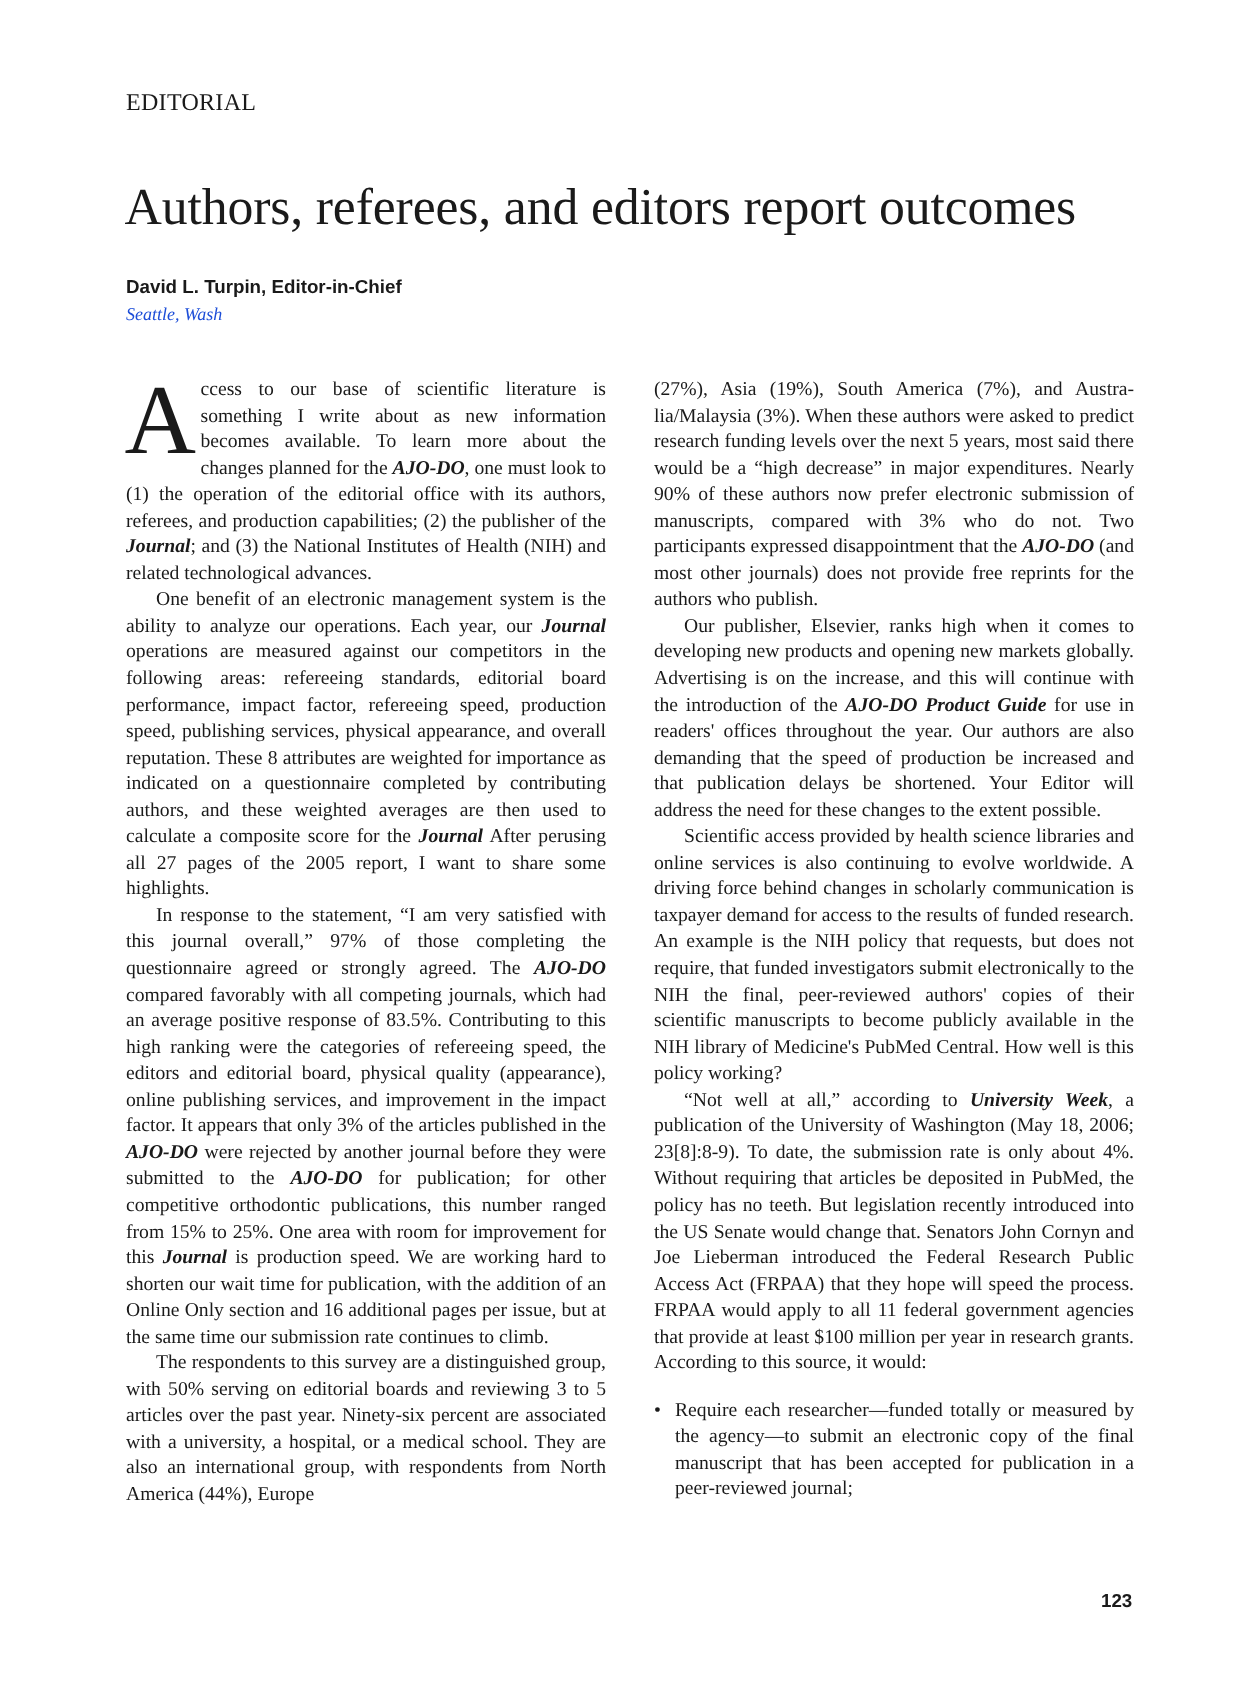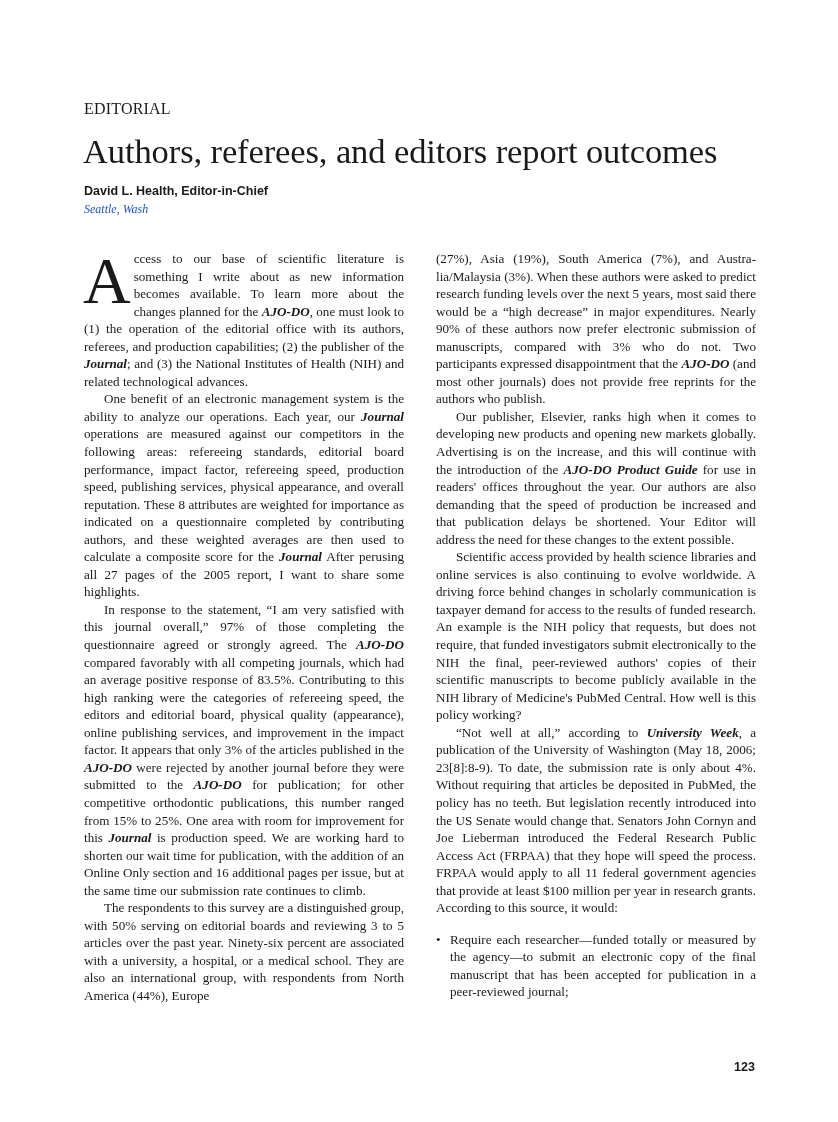--- a/index.html
+++ b/index.html
@@ -1,22 +1,22 @@
 <!DOCTYPE html>
 <html><head>
 <meta charset="utf-8">
 <style>
   html, body { margin: 0; padding: 0; background: #ffffff; }
   body { width: 838px; height: 1122px; position: relative; overflow: hidden; color: #1a1a1a; }
   .section-label {
     position: absolute; left: 84px; top: 60px;
-    font-family: "Liberation Serif", serif; font-size: 16px; letter-spacing: 0.2px; color: #1a1a1a; margin-top: 40px;
+    font-family: "Liberation Serif", serif; font-size: 16px; letter-spacing: 0.2px; color: #1a1a1a;
   }
   .title {
-    position: absolute; left: 83px; top: 132px; margin: 0;
+    position: absolute; left: 83px; top: 119px; margin: 0;
     font-family: "Liberation Serif", serif; font-weight: normal; font-size: 34.5px; color: #1a1a1a;
     white-space: nowrap; letter-spacing: -0.1px;
   }
   .author {
     position: absolute; left: 84px; top: 184px;
     font-family: "Liberation Sans", sans-serif; font-weight: bold; font-size: 12.5px; color: #1a1a1a;
   }
   .affil {
     position: absolute; left: 84px; top: 202px;
     font-family: "Liberation Serif", serif; font-style: italic; font-size: 12px; color: #1d4ed8;
@@ -41,21 +41,21 @@
     position: absolute; left: 734px; top: 1060px;
     font-family: "Liberation Sans", sans-serif; font-weight: bold; font-size: 12.5px; color: #1a1a1a;
   }
   i { font-style: italic; font-weight: bold; }
 </style>
 </head>
 <body>
 
 <div class="section-label">EDITORIAL</div>
 <h1 class="title">Authors, referees, and editors report outcomes</h1>
-<div class="author">David L. Health, Editor-in-Chief</div>
+<div class="author">David L. Turpin, Editor-in-Chief</div>
 <div class="affil">Seattle, Wash</div>
 
 <div class="col col-left">
   <p class="first">
     <span class="dropcap">A</span><span>ccess to our base of scientific literature is something I write about as new information becomes available. To learn more about the changes planned for the </span><i>AJO-DO</i><span>, one must look to (1) the operation of the editorial office with its authors, referees, and production capabilities; (2) the publisher of the </span><i>Journal</i><span>; and (3) the National Institutes of Health (NIH) and related technological advances.</span>
   </p>
   <p><span>One benefit of an electronic management system is the ability to analyze our operations. Each year, our </span><i>Journal</i><span> operations are measured against our competi­tors in the following areas: refereeing standards, edito­rial board performance, impact factor, refereeing speed, production speed, publishing services, physical appear­ance, and overall reputation. These 8 attributes are weighted for importance as indicated on a questionnaire completed by contributing authors, and these weighted averages are then used to calculate a composite score for the </span><i>Journal</i><span> After perusing all 27 pages of the 2005 report, I want to share some highlights.</span></p>
   <p><span>In response to the statement, “I am very satisfied with this journal overall,” 97% of those completing the questionnaire agreed or strongly agreed. The </span><i>AJO-DO</i><span> compared favorably with all competing journals, which had an average positive response of 83.5%. Contribut­ing to this high ranking were the categories of referee­ing speed, the editors and editorial board, physical quality (appearance), online publishing services, and improvement in the impact factor. It appears that only 3% of the articles published in the </span><i>AJO-DO</i><span> were rejected by another journal before they were submitted to the </span><i>AJO-DO</i><span> for publication; for other competitive orthodontic publications, this number ranged from 15% to 25%. One area with room for improvement for this </span><i>Journal</i><span> is production speed. We are working hard to shorten our wait time for publication, with the addition of an Online Only section and 16 additional pages per issue, but at the same time our submission rate contin­ues to climb.</span></p>
   <p><span>The respondents to this survey are a distinguished group, with 50% serving on editorial boards and re­viewing 3 to 5 articles over the past year. Ninety-six percent are associated with a university, a hospital, or a medical school. They are also an international group, with respondents from North America (44%), Europe</span></p>
 </div>

